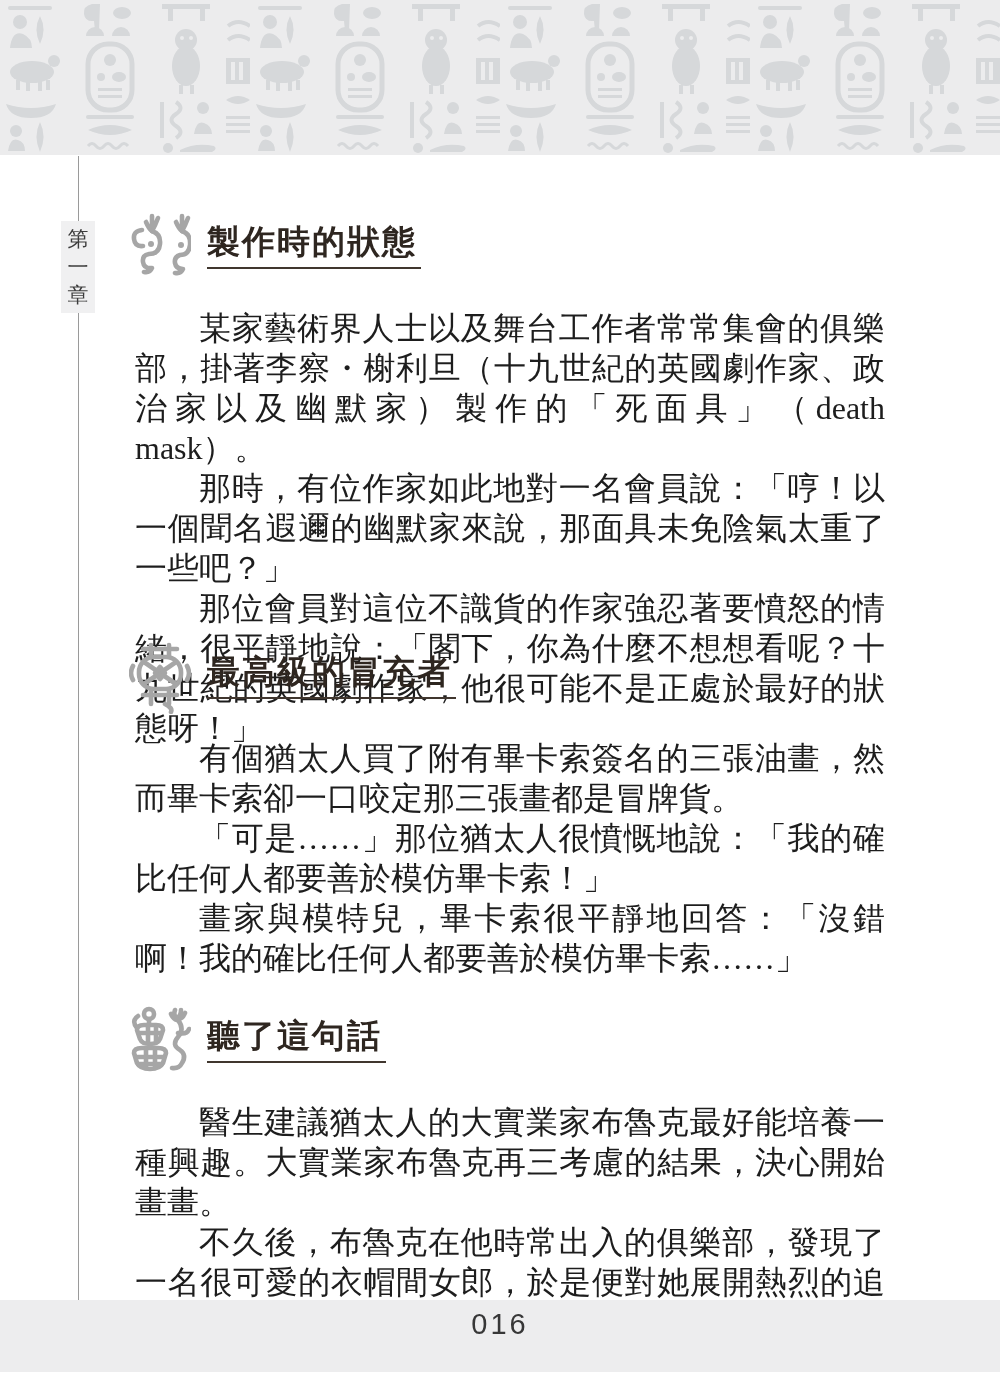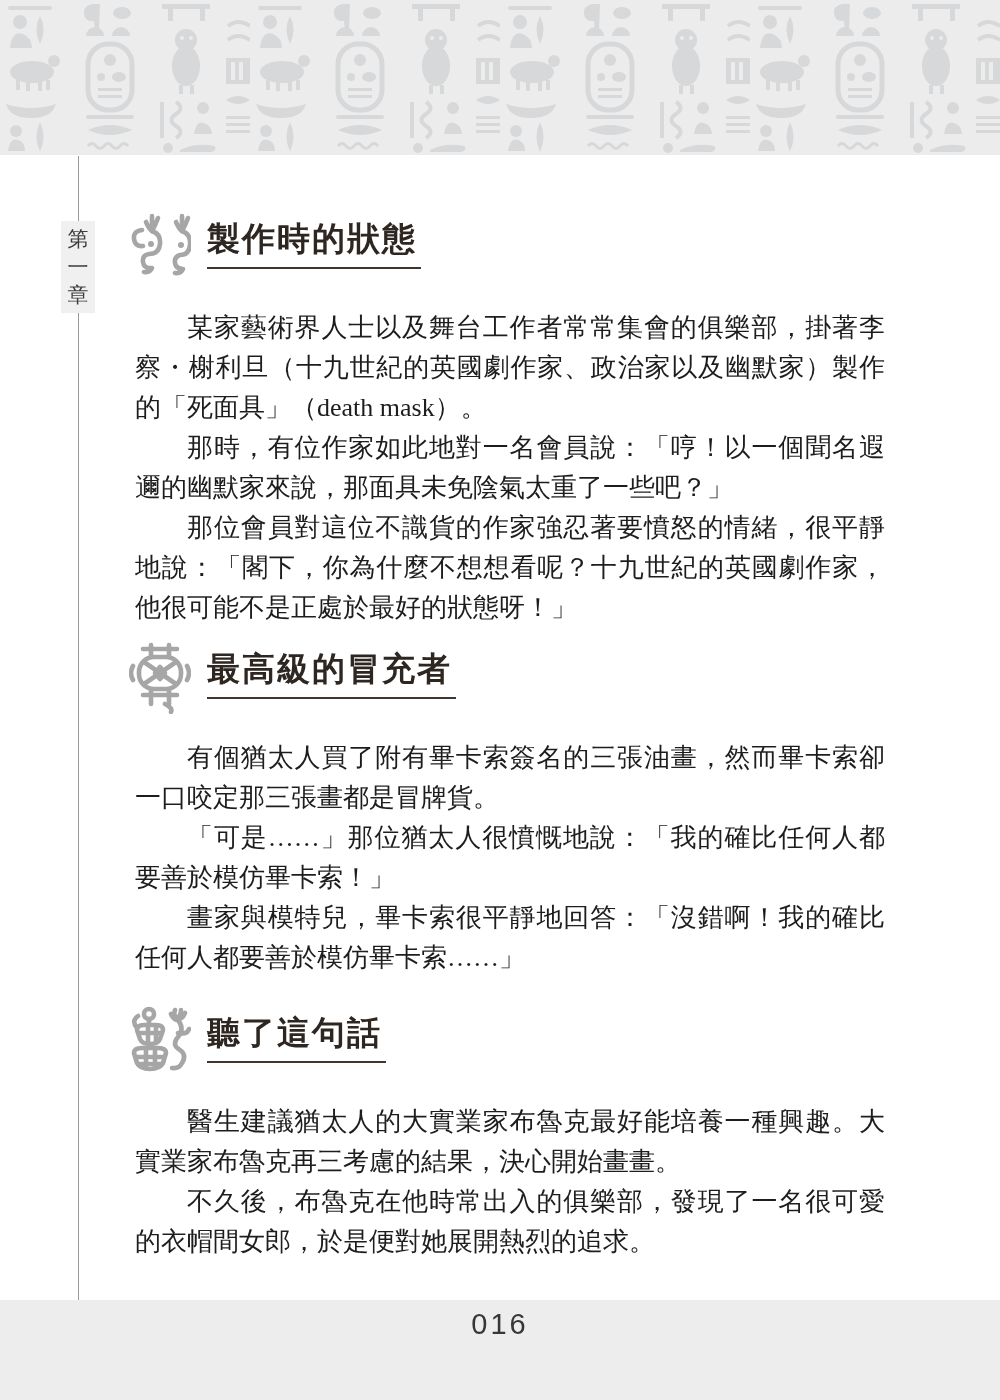--- a/index.html
+++ b/index.html
@@ -19,31 +19,31 @@
   .chapter-tab span{display:block;line-height:1;}
   
   .section{position:absolute;left:135px;width:750px;}
   .section-1{top:210px;}
   .section-2{top:640px;}
   .section-3{top:1004px;}
   .heading{display:flex;align-items:flex-start;height:74px;}
   .heading-icon{width:62px;height:72px;flex:none;margin-left:-6px;margin-top:2px;}
   .heading-title{
     margin:14px 0 0 16px;
-    font-family:Liberation Mono, monospace;
+    font-family:Liberation Serif, serif;
     font-weight:bold;font-size:33px;line-height:36px;letter-spacing:2px;
     color:#2e2620;border-bottom:2px solid #40362e;padding:0 4px 7px 0;
   }
   .paragraphs{margin-top:24px;}
   .paragraphs p{
-    margin:0;font-size:26px;line-height:40px;color:#1d1d1d;
+    margin:0;font-size:32px;line-height:40px;color:#1d1d1d;
     text-align:justify;text-justify:inter-character;text-indent:2em;
   }
   
-  .footer-band{position:absolute;left:0;top:1300px;width:1000px;height:100px;background:#ededee;}
+  .footer-band{position:absolute;left:0;top:1300px;width:1000px;height:72px;background:#ededee;}
   .page-number{
     position:absolute;top:8px;left:0;width:100%;text-align:center;
     font-family:"Liberation Sans","DejaVu Sans",sans-serif;
     font-size:29px;letter-spacing:3px;color:#373737;
   }
   .seal{stroke:#a6a6a6;fill:none;stroke-width:4.6;stroke-linecap:round;stroke-linejoin:round;}
   .seal-fill{fill:#a6a6a6;stroke:none;}
 </style>
 </head>
 <body>

